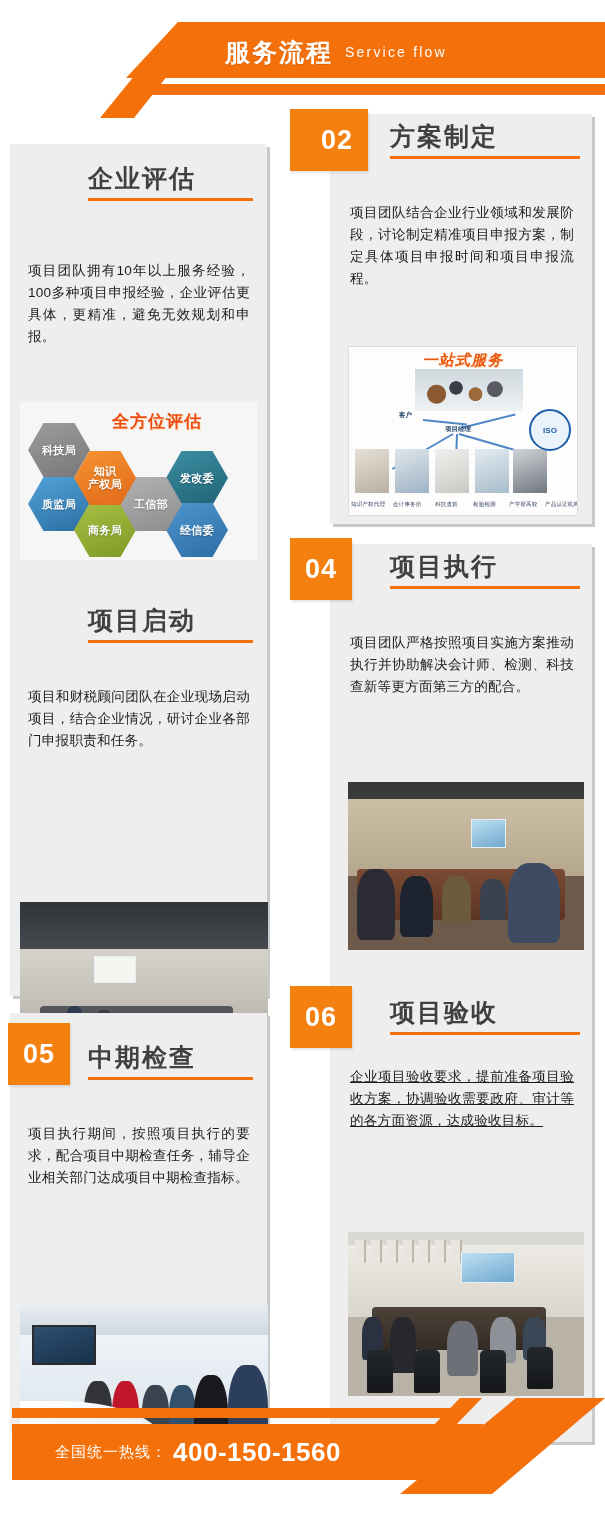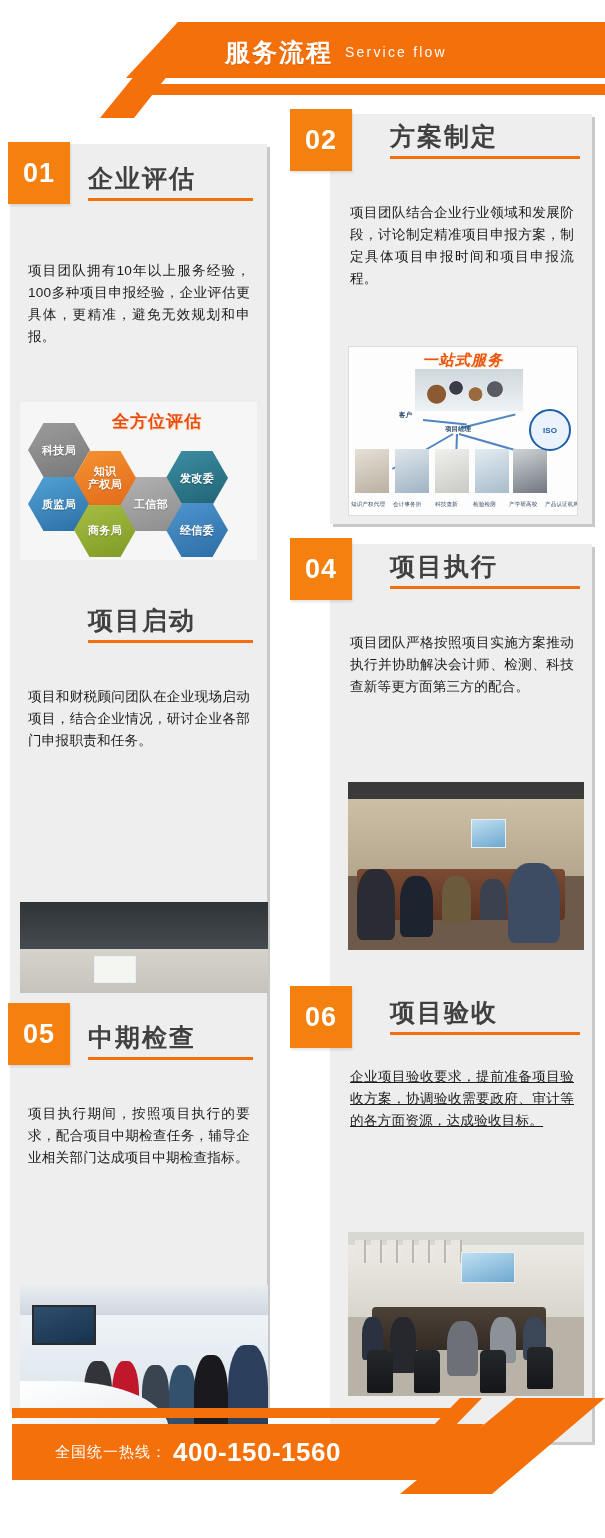--- a/index.html
+++ b/index.html
@@ -71,35 +71,35 @@
     text-align:justify;
   }
 
   
   #card-01{left:10px;top:40px;width:257px;height:430px;}
   #card-01 .badge{left:-2px;top:-2px;}
   #card-01 .card-head{left:78px;top:22px;width:165px;}
   #card-01 .card-text{left:18px;top:116px;width:222px;}
 
   #card-02{left:330px;top:10px;width:262px;height:410px;}
-  #card-02 .badge{left:-40px;top:-5px;}
+  #card-02 .badge{left:-40px;top:-5px;padding-left:16px;}
   #card-02 .card-head{left:60px;top:10px;width:190px;}
   #card-02 .card-text{left:20px;top:88px;width:224px;}
 
   #card-03{left:10px;top:470px;width:257px;height:422px;}
   #card-03 .badge{left:-2px;top:12px;}
   #card-03 .card-head{left:78px;top:34px;width:165px;}
   #card-03 .card-text{left:18px;top:112px;width:222px;}
 
   #card-04{left:330px;top:440px;width:262px;height:450px;}
   #card-04 .badge{left:-40px;top:-6px;}
   #card-04 .card-head{left:60px;top:10px;width:190px;}
   #card-04 .card-text{left:20px;top:88px;width:224px;}
 
-  #card-05{left:10px;top:889px;width:257px;height:420px;}
+  #card-05{left:10px;top:909px;width:257px;height:420px;}
   #card-05 .badge{left:-2px;top:10px;}
   #card-05 .card-head{left:78px;top:32px;width:165px;}
   #card-05 .card-text{left:18px;top:110px;width:222px;}
 
   #card-06{left:330px;top:888px;width:262px;height:450px;}
   #card-06 .badge{left:-40px;top:-6px;}
   #card-06 .card-head{left:60px;top:8px;width:190px;}
   #card-06 .card-text{left:20px;top:74px;width:224px;text-decoration:underline;}
 
   
@@ -234,21 +234,20 @@
     <div class="hdr-title">
       <span class="cn">服务流程</span>
       <span class="en">Service flow</span>
     </div>
   </div>
 
   <div class="grid">
 
     <div class="card" id="card-01">
       <div class="card-body"></div>
-      <div class="badge">01</div>
       <div class="card-head">
         <div class="card-title">企业评估</div>
         <div class="title-rule"></div>
       </div>
       <div class="card-text">项目团队拥有10年以上服务经验，100多种项目申报经验，企业评估更具体，更精准，避免无效规划和申报。</div>
 
       <div class="media" id="hex-wrap">
         <div class="hex-title">全方位评估</div>
         <div class="hex h-kjj">科技局</div>
         <div class="hex h-zscq">知识<br>产权局</div>

